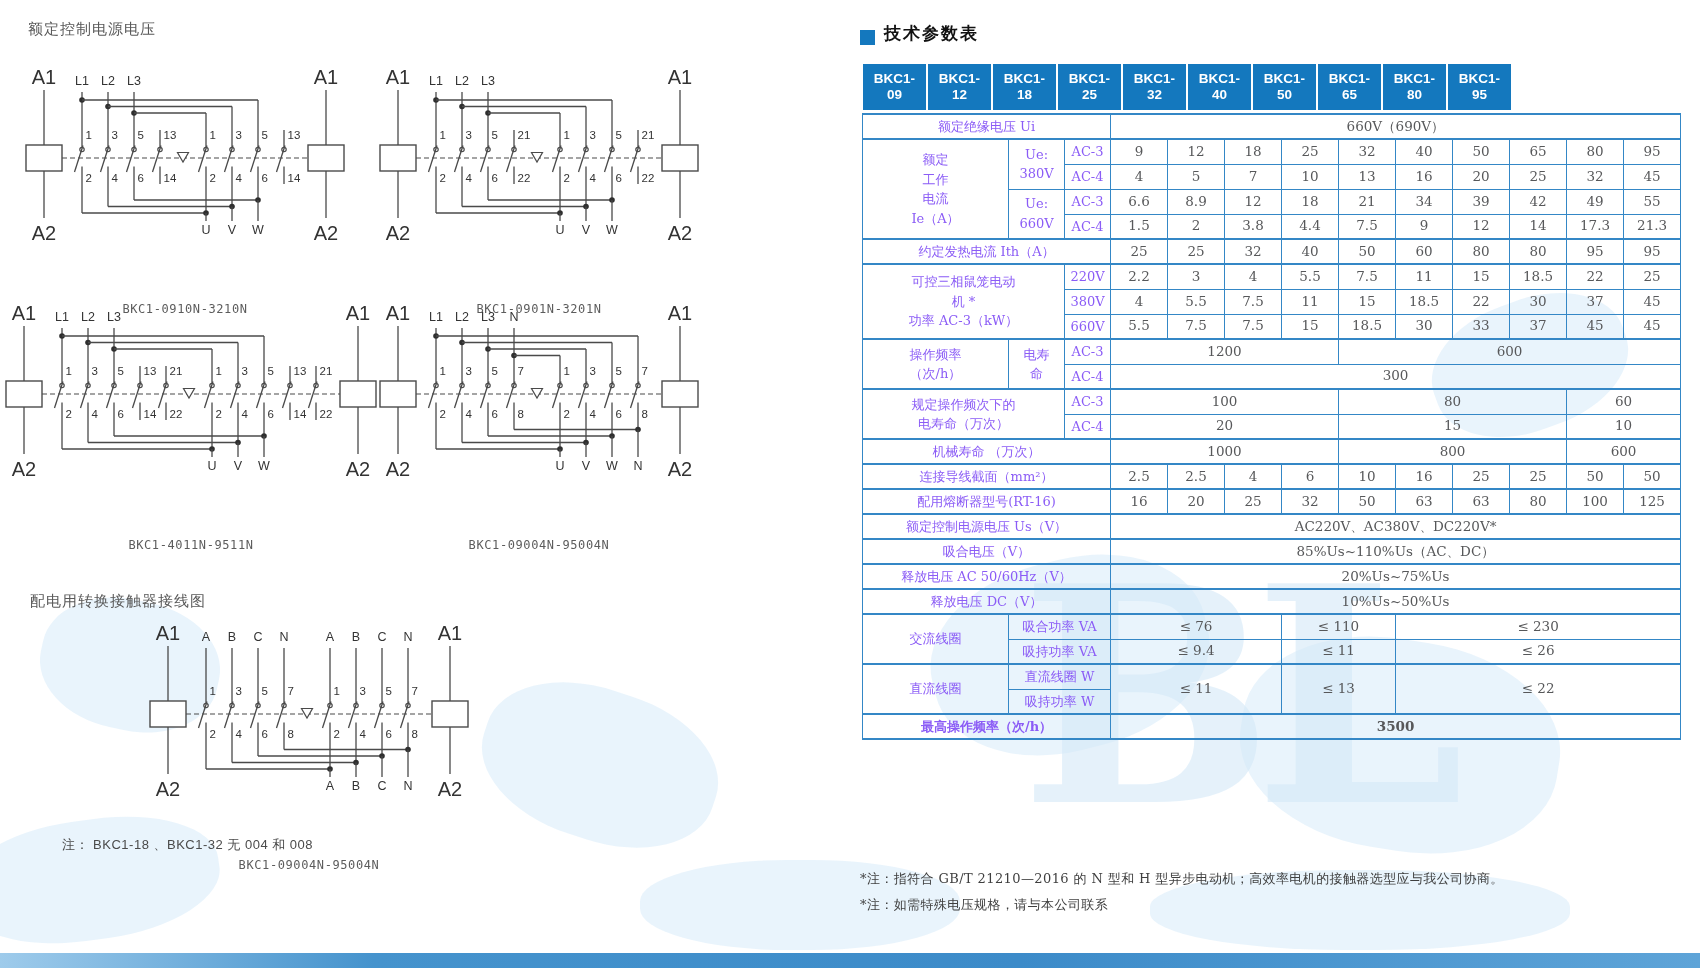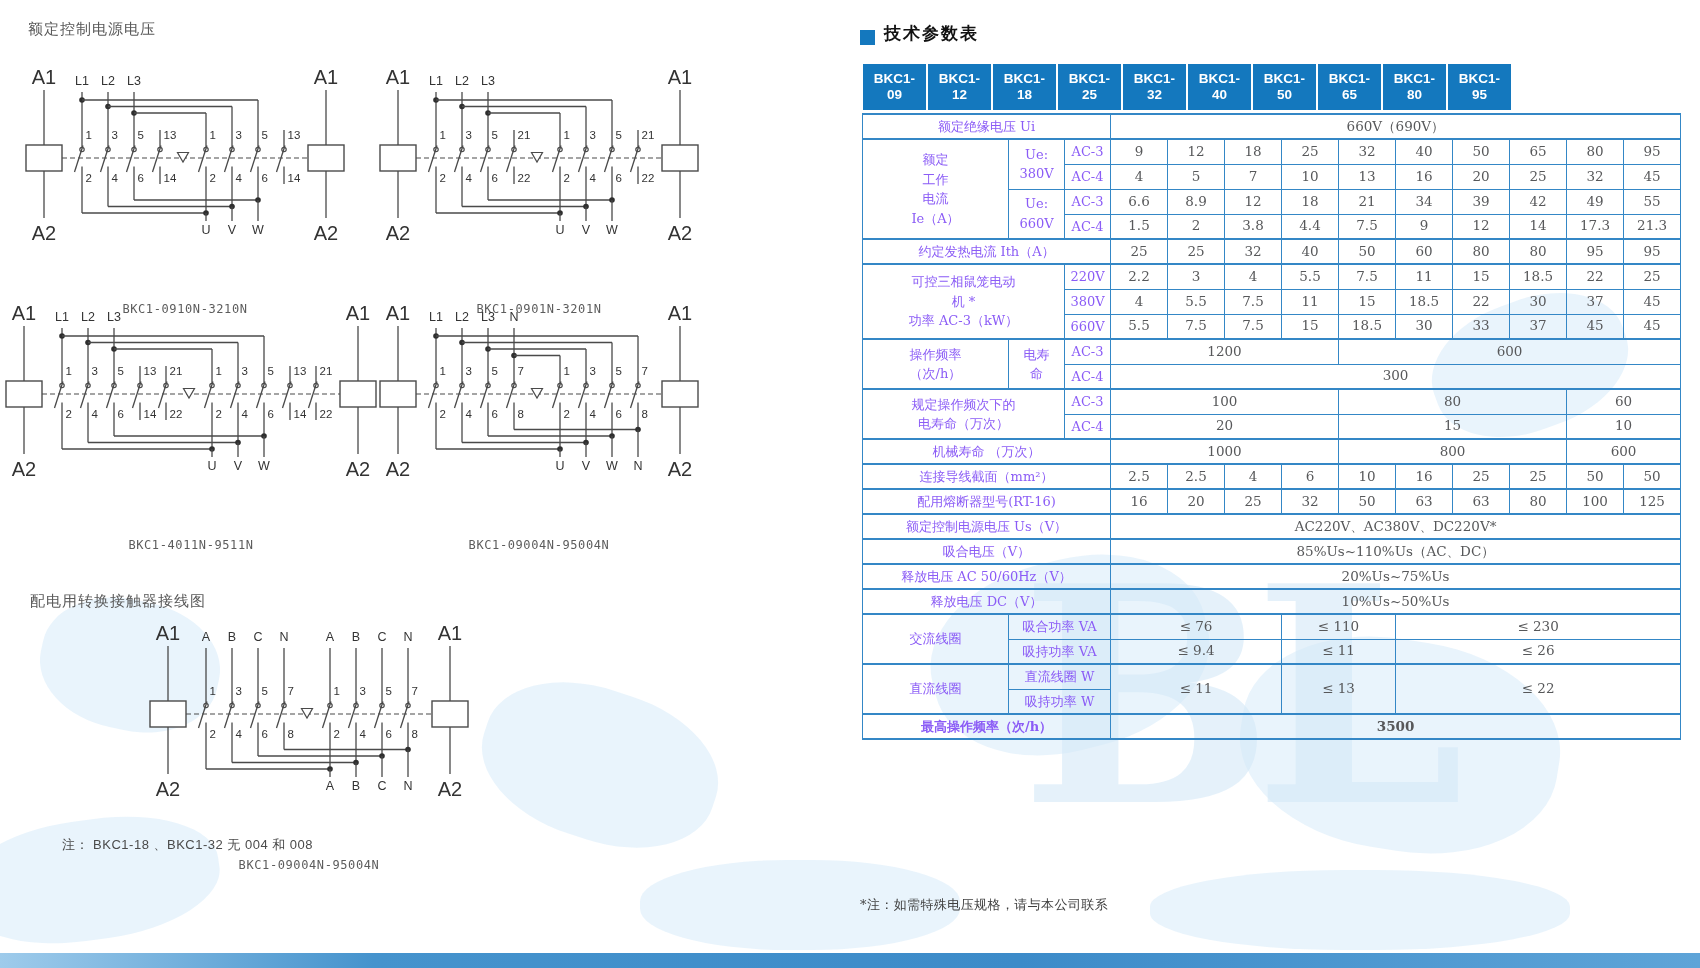--- a/index.html
+++ b/index.html
@@ -856,16 +856,17 @@
             <td colspan="2" rowspan="1" class="lab">吸持功率 W</td>
           </tr>
           <tr class="gt last">
             <td colspan="3" rowspan="1" class="lab le">最高操作频率（次/h）</td>
             <td colspan="10" rowspan="1" class="val dl re">3500</td>
           </tr>
         </tbody>
     </table>
   </div>
 
+  <div class="footnote" style="left:860px;top:870px;">*注：指符合 GB/T 21210—2016 的 N 型和 H 型异步电动机；高效率电机的接触器选型应与我公司协商。</div>
   <div class="footnote" style="left:860px;top:896px;">*注：如需特殊电压规格，请与本公司联系</div>
 </div>
 
 <div class="footer-bar"></div>
 
 </body></html>

